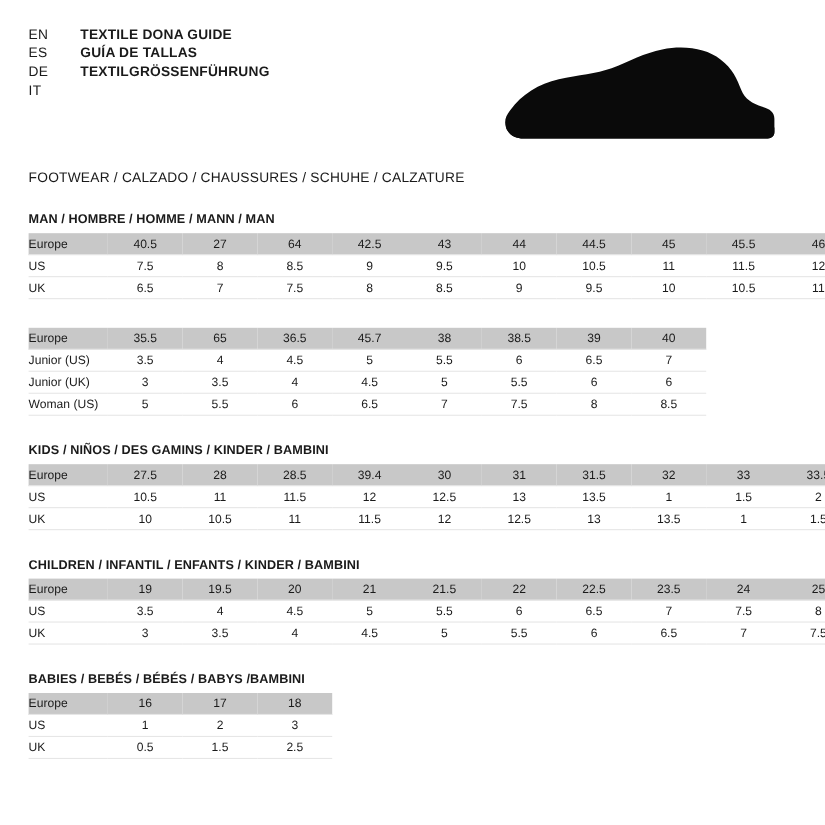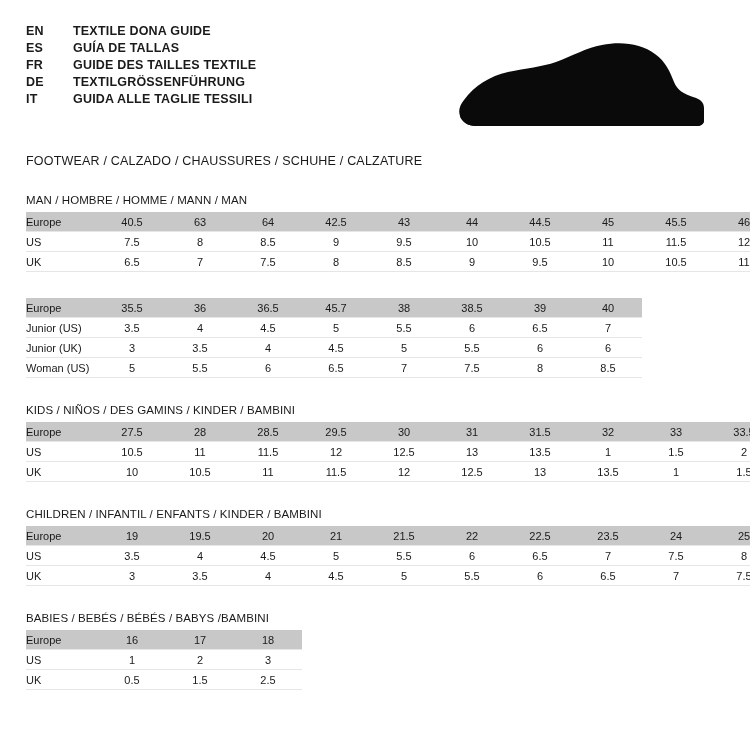--- a/index.html
+++ b/index.html
@@ -37,21 +37,21 @@
   .lang-row {
     display: flex;
     align-items: baseline;
     font-size: 12.5px;
     font-weight: bold;
     letter-spacing: 0.2px;
   }
   .lang-code {
     width: 47px;
     flex: 0 0 47px;
-    font-weight: bold;
+    font-weight: normal;
   }
   .lang-title {
     font-weight: bold;
   }
   .shoe-wrap {
     width: 250px;
     height: 95px;
     position: relative;
     margin-right: 18px;
     margin-top: 18px;
@@ -64,21 +64,21 @@
     font-weight: normal;
     letter-spacing: 0.2px;
   }
 
   
   .section {
     margin-top: 26px;
   }
   .section-title {
     font-size: 11.5px;
-    font-weight: normal;
+    font-weight: bold;
     margin-bottom: 6px;
     letter-spacing: 0.1px;
   }
   table.size-table {
     border-collapse: collapse;
     table-layout: fixed;
     font-size: 11px;
   }
   table.size-table td {
     height: 19px;
@@ -112,30 +112,25 @@
     <div class="lang-block">
         <div class="lang-row">
           <span class="lang-code">EN</span>
           <span class="lang-title">TEXTILE DONA GUIDE</span>
         </div>
         <div class="lang-row">
           <span class="lang-code">ES</span>
           <span class="lang-title">GUÍA DE TALLAS</span>
         </div>
         <div class="lang-row">
-          <span class="lang-code">FR</span>
-          <span class="lang-title">GUIDE DES TAILLES TEXTILE</span>
-        </div>
-        <div class="lang-row">
           <span class="lang-code">DE</span>
           <span class="lang-title">TEXTILGRÖSSENFÜHRUNG</span>
         </div>
         <div class="lang-row">
           <span class="lang-code">IT</span>
-          <span class="lang-title">GUIDA ALLE TAGLIE TESSILI</span>
         </div>
       </div>
     <div class="shoe-wrap">
       <svg viewBox="0 0 250 95" width="250" height="95" aria-hidden="true">
         <path fill="#0a0a0a" d="M8 58 C18 44 34 34 52 30 C70 26 86 25 100 20 C116 14 130 6 146 3 C166 -1 186 2 199 12 C210 20 214 30 218 40 C221 48 228 52 237 55 C244 57 248 60 248 66 L248 78 C248 82 245 84 240 84 L20 84 C12 84 6 80 4 74 C2 68 4 63 8 58 Z"></path>
         <path fill="#0a0a0a" d="M4 74 C6 80 12 84 20 84 L240 84 C245 84 248 82 248 78 L248 74 L4 74 Z"></path>
       </svg>
     </div>
   </div>
 
@@ -155,21 +150,21 @@
             <col style="width: 68px;">
             <col style="width: 68px;">
             <col style="width: 68px;">
             <col style="width: 68px;">
             <col style="width: 68px;">
           </colgroup>
           <tbody>
             <tr class="shaded row-line">
               <td class="label">Europe</td>
               <td class="val">40.5</td>
-              <td class="val">63</td>
+              <td class="val">27</td>
               <td class="val">64</td>
               <td class="val">42.5</td>
               <td class="val">43</td>
               <td class="val">44</td>
               <td class="val">44.5</td>
               <td class="val">45</td>
               <td class="val">45.5</td>
               <td class="val">46</td>
             </tr>
             <tr class="plain row-line">
@@ -211,21 +206,21 @@
             <col style="width: 68px;">
             <col style="width: 68px;">
             <col style="width: 68px;">
             <col style="width: 68px;">
             <col style="width: 68px;">
           </colgroup>
           <tbody>
             <tr class="shaded row-line">
               <td class="label">Europe</td>
               <td class="val">35.5</td>
-              <td class="val">36</td>
+              <td class="val">65</td>
               <td class="val">36.5</td>
               <td class="val">45.7</td>
               <td class="val">38</td>
               <td class="val">38.5</td>
               <td class="val">39</td>
               <td class="val">40</td>
             </tr>
             <tr class="plain row-line">
               <td class="label">Junior (US)</td>
               <td class="val">3.5</td>
@@ -277,21 +272,21 @@
             <col style="width: 68px;">
             <col style="width: 68px;">
             <col style="width: 68px;">
           </colgroup>
           <tbody>
             <tr class="shaded row-line">
               <td class="label">Europe</td>
               <td class="val">27.5</td>
               <td class="val">28</td>
               <td class="val">28.5</td>
-              <td class="val">29.5</td>
+              <td class="val">39.4</td>
               <td class="val">30</td>
               <td class="val">31</td>
               <td class="val">31.5</td>
               <td class="val">32</td>
               <td class="val">33</td>
               <td class="val">33.5</td>
             </tr>
             <tr class="plain row-line">
               <td class="label">US</td>
               <td class="val">10.5</td>

